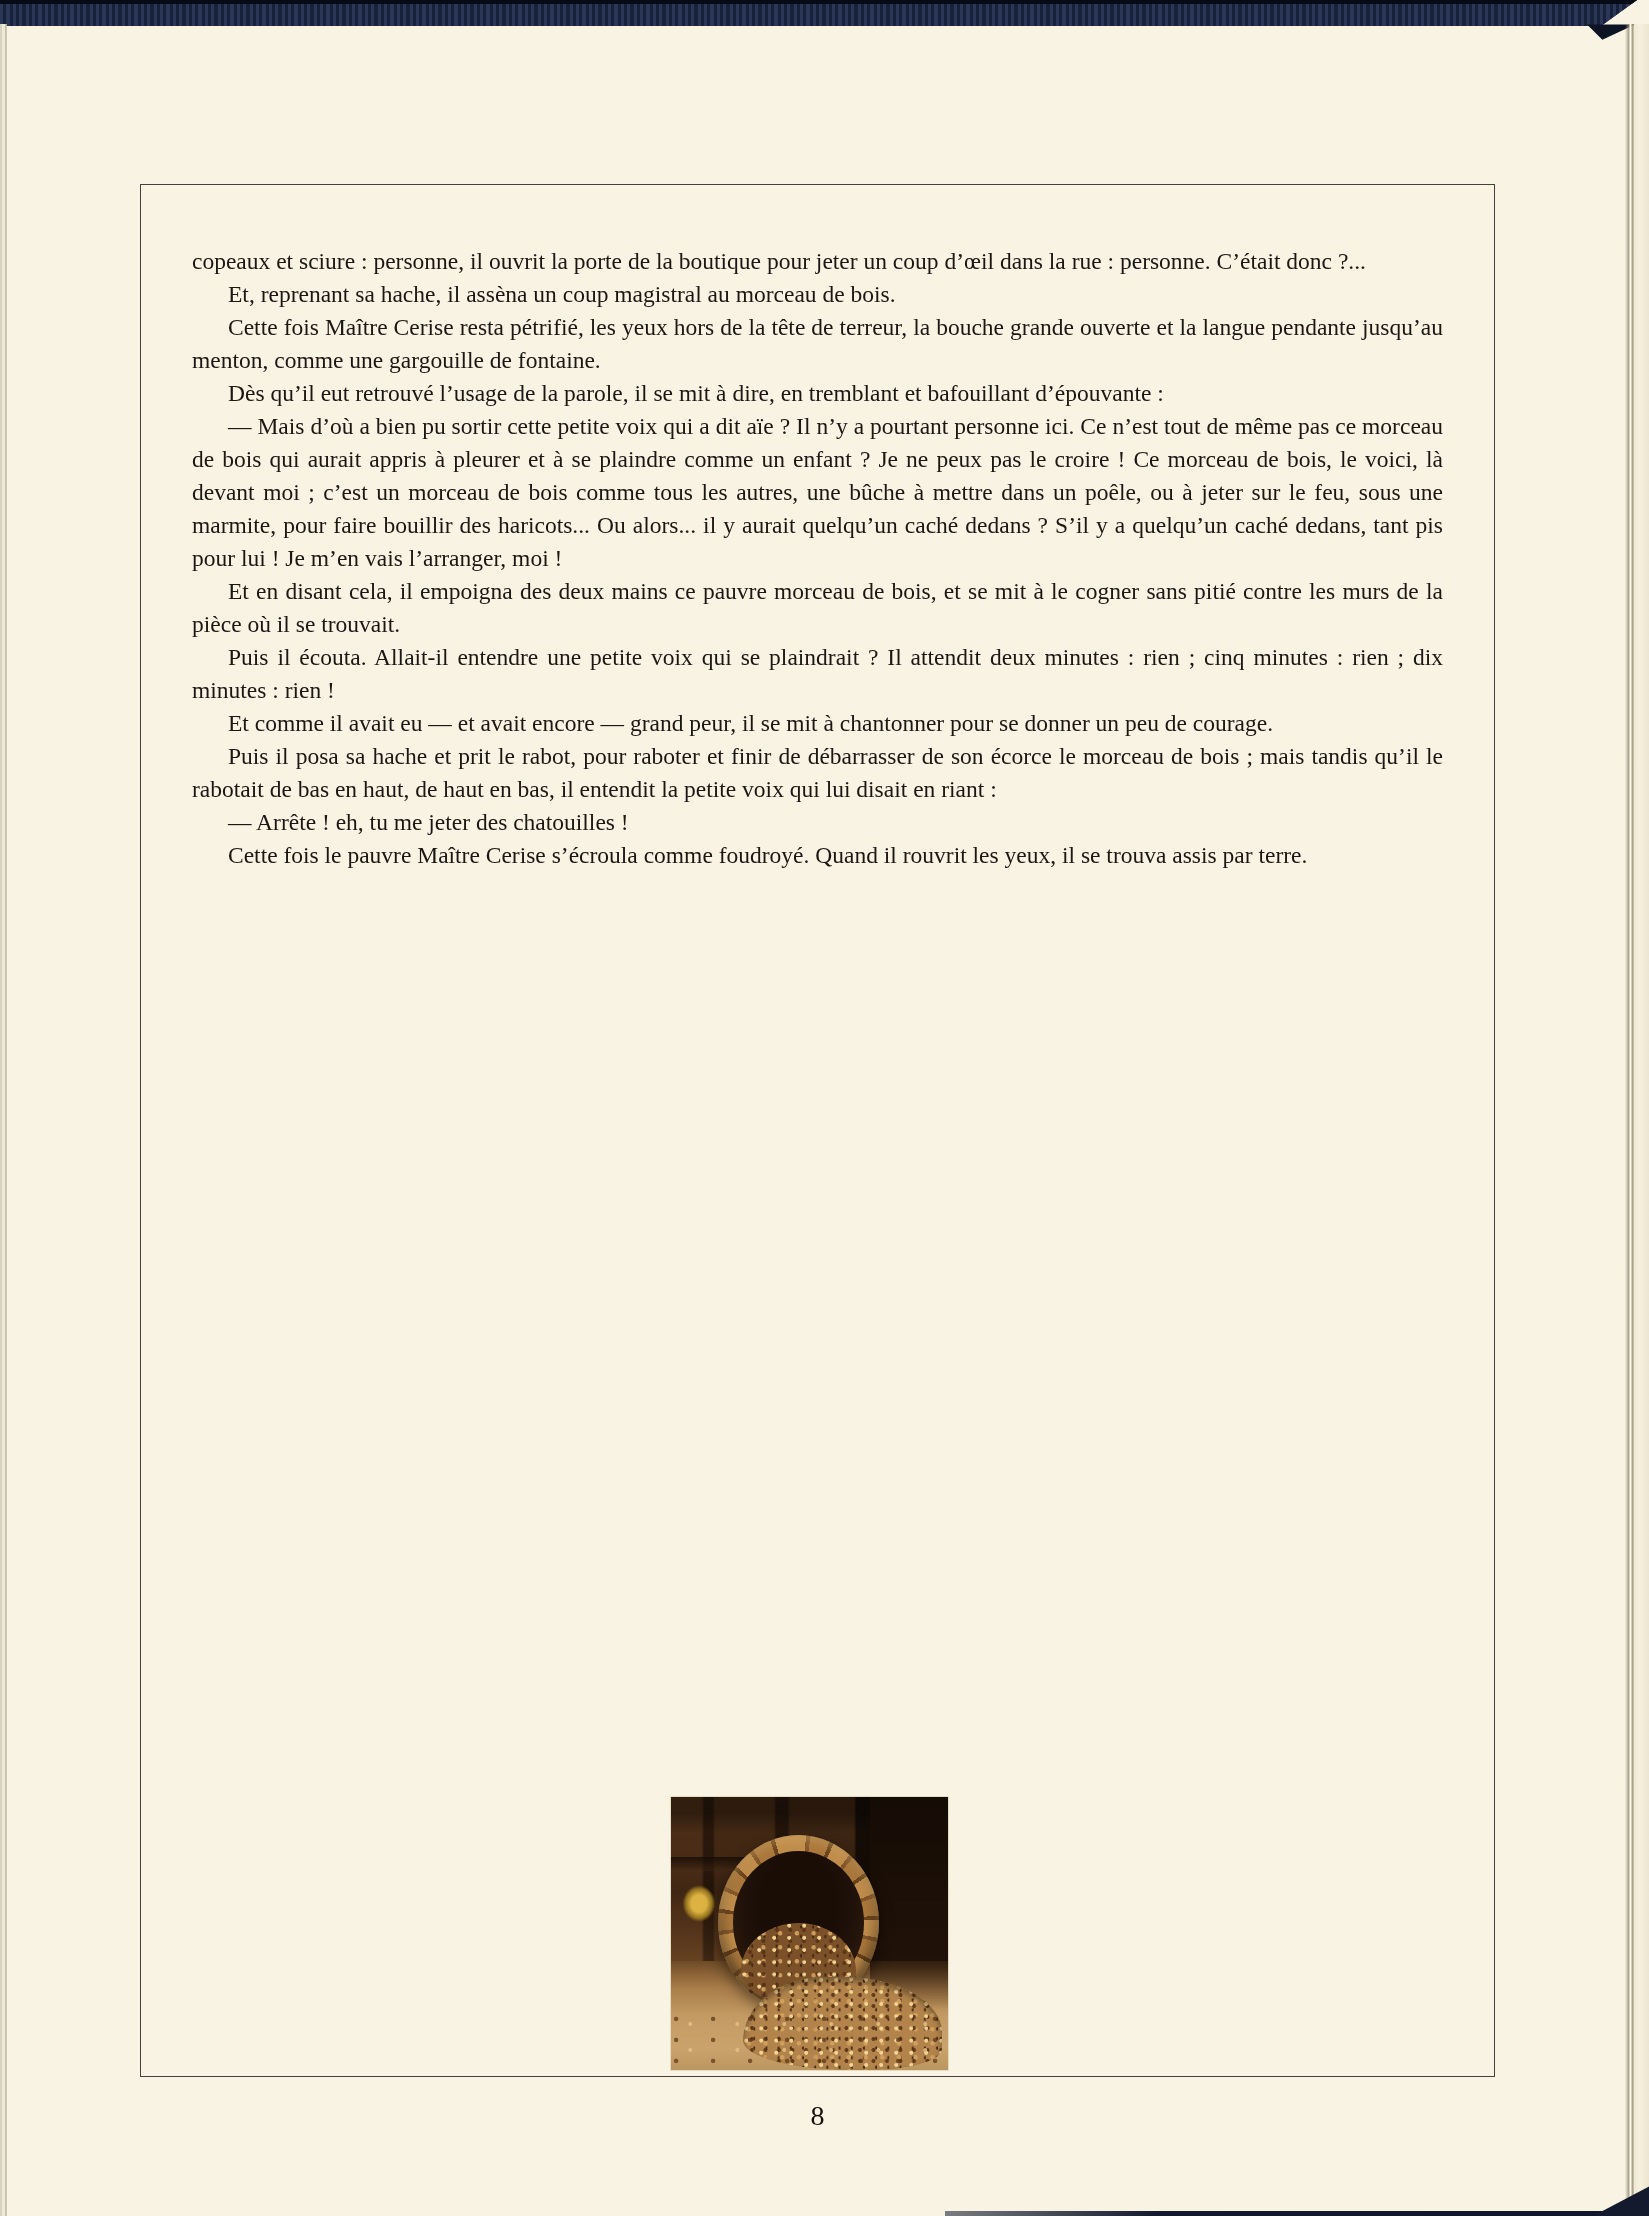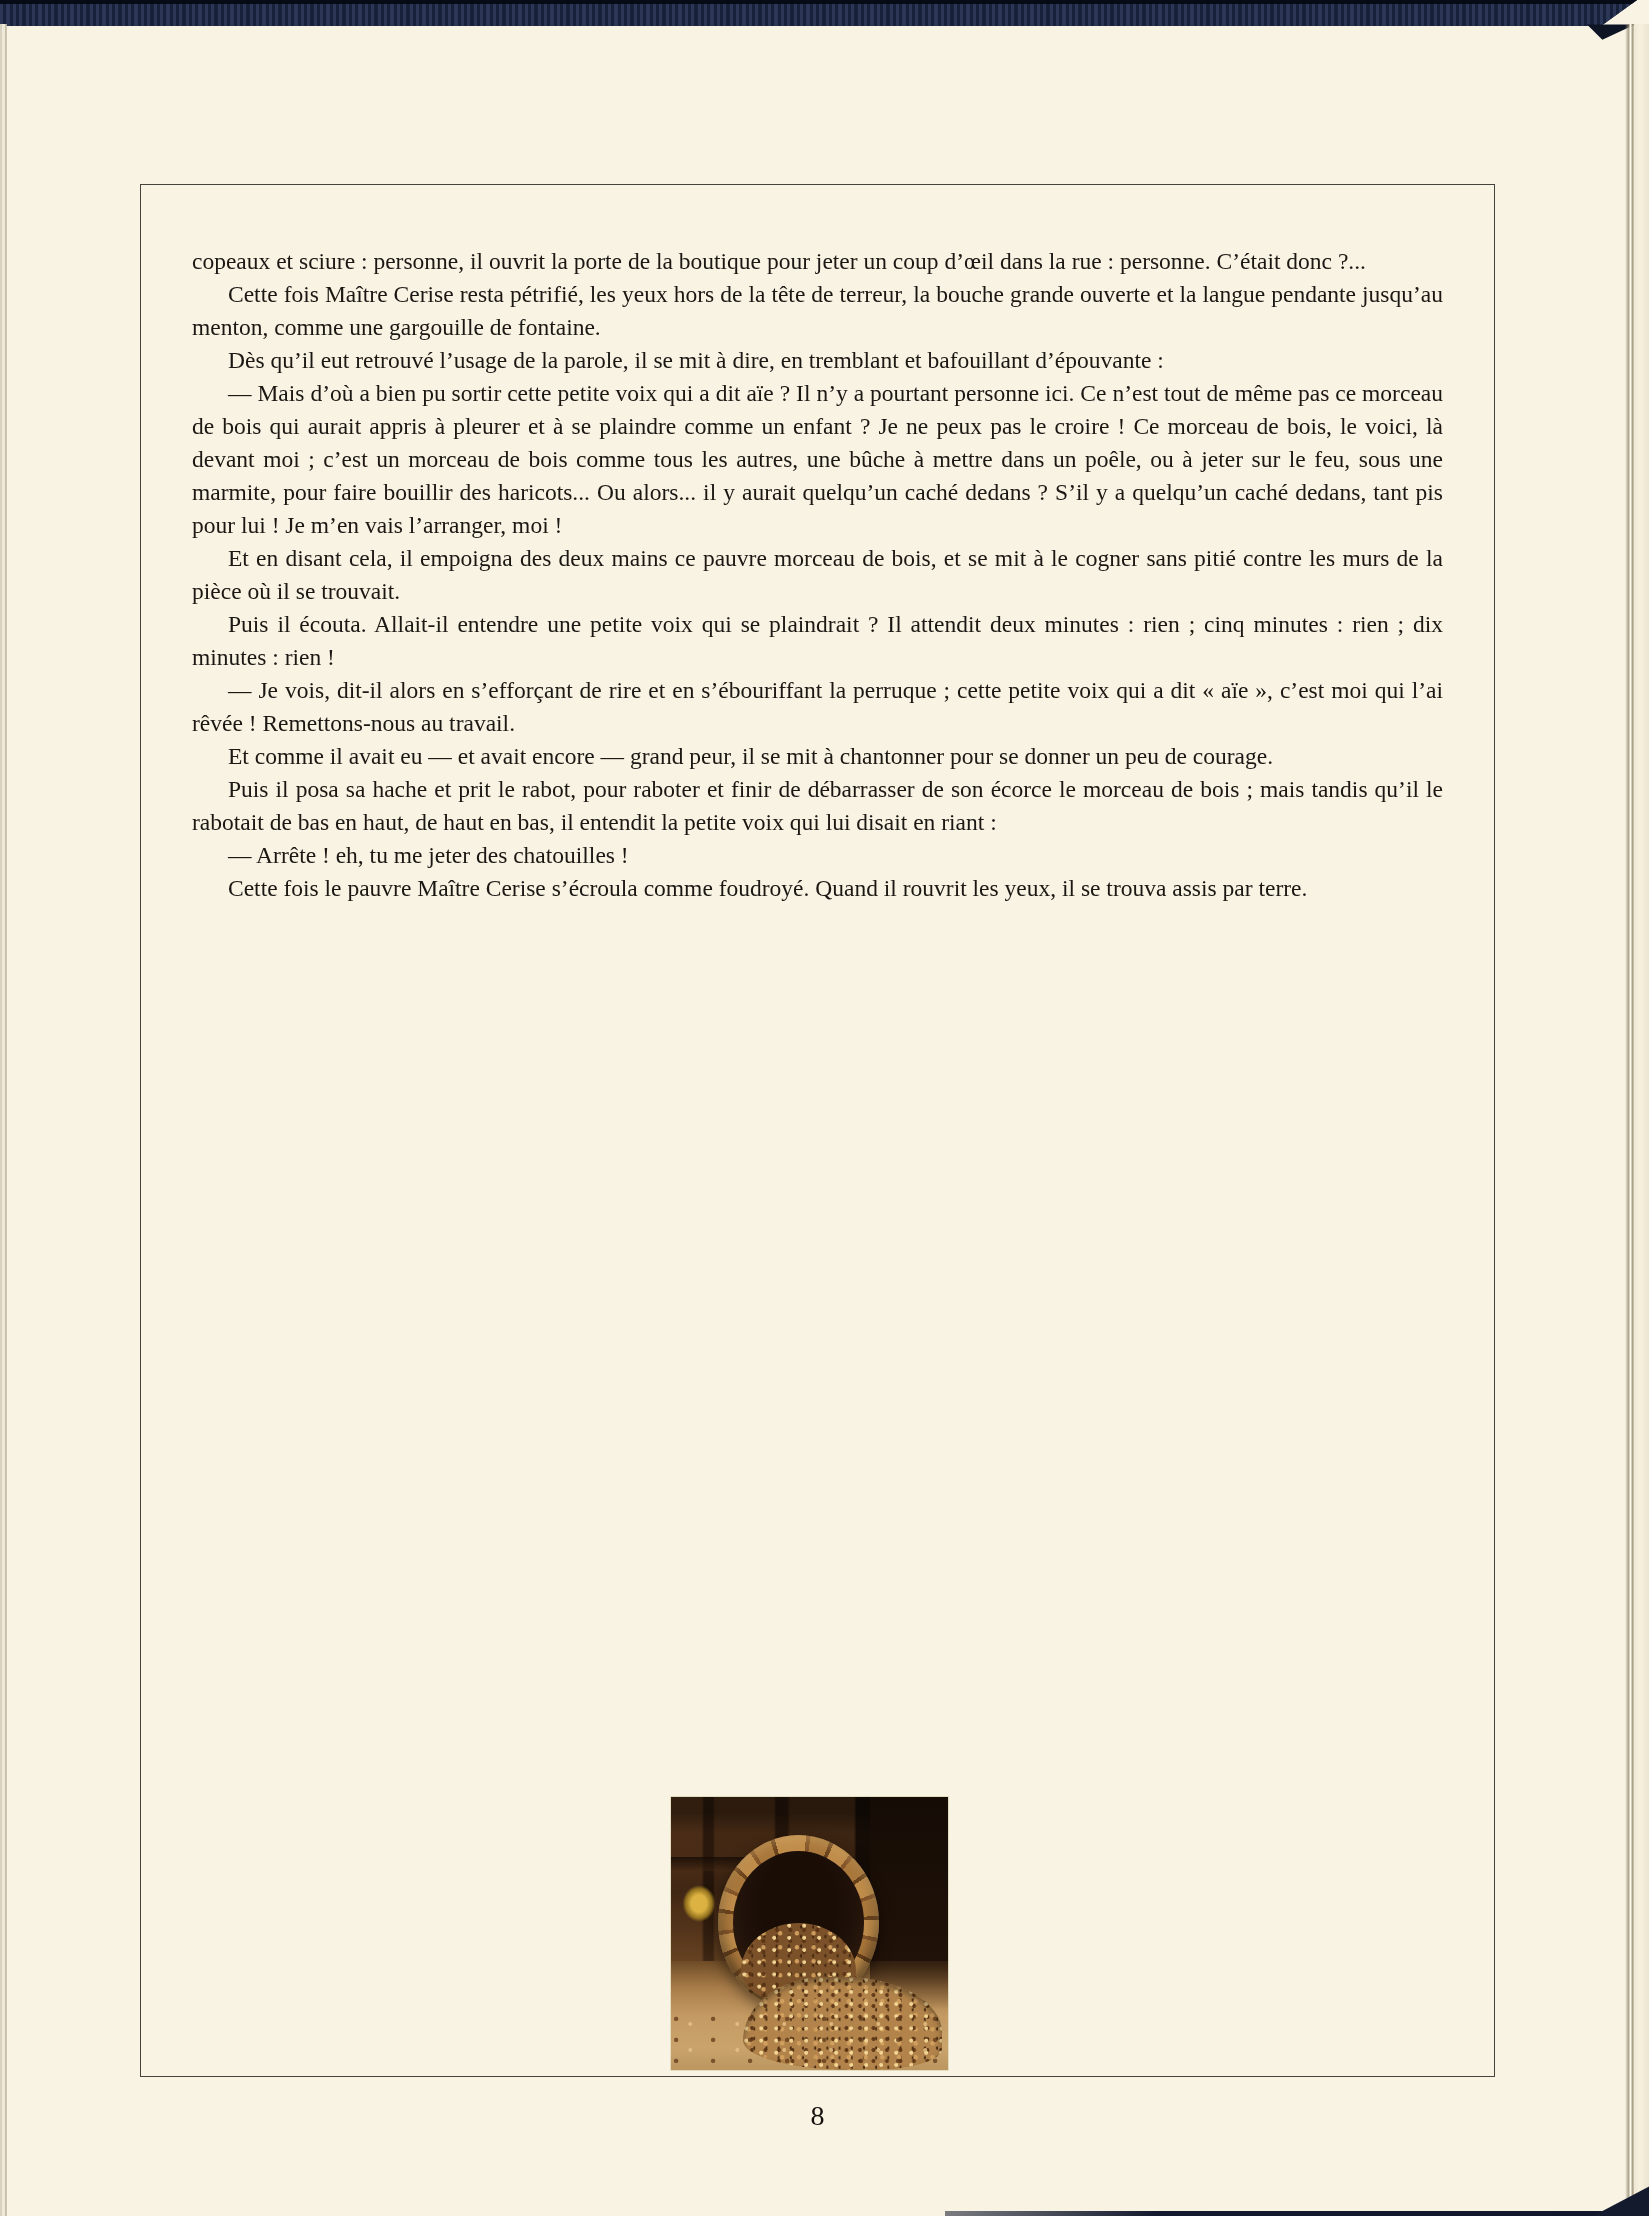--- a/index.html
+++ b/index.html
@@ -132,26 +132,26 @@
 <div class="cover-top-droop"></div>
 <div class="left-edge"></div>
 <div class="right-seam"></div>
 <div class="right-stack"></div>
 <div class="cover-bottom"></div>
 <div class="cover-corner-br"></div>
 
 <div class="text-box">
   <div class="text-block">
       <p class="">copeaux et sciure : personne, il ouvrit la porte de la boutique pour jeter un coup d’œil dans la rue : personne. C’était donc ?...</p>
+      <p class="indent">Et, reprenant sa hache, il assèna un coup magistral au morceau de bois.</p>
       <p class="indent">Cette fois Maître Cerise resta pétrifié, les yeux hors de la tête de terreur, la bouche grande ouverte et la langue pendante jusqu’au menton, comme une gargouille de fontaine.</p>
       <p class="indent">Dès qu’il eut retrouvé l’usage de la parole, il se mit à dire, en tremblant et bafouillant d’épouvante :</p>
       <p class="indent">— Mais d’où a bien pu sortir cette petite voix qui a dit aïe ? Il n’y a pourtant personne ici. Ce n’est tout de même pas ce morceau de bois qui aurait appris à pleurer et à se plaindre comme un enfant ? Je ne peux pas le croire ! Ce morceau de bois, le voici, là devant moi ; c’est un morceau de bois comme tous les autres, une bûche à mettre dans un poêle, ou à jeter sur le feu, sous une marmite, pour faire bouillir des haricots... Ou alors... il y aurait quelqu’un caché dedans ? S’il y a quelqu’un caché dedans, tant pis pour lui ! Je m’en vais l’arranger, moi !</p>
       <p class="indent">Et en disant cela, il empoigna des deux mains ce pauvre morceau de bois, et se mit à le cogner sans pitié contre les murs de la pièce où il se trouvait.</p>
       <p class="indent">Puis il écouta. Allait-il entendre une petite voix qui se plaindrait ? Il attendit deux minutes : rien ; cinq minutes : rien ; dix minutes : rien !</p>
-      <p class="indent">— Je vois, dit-il alors en s’efforçant de rire et en s’ébouriffant la perruque ; cette petite voix qui a dit « aïe », c’est moi qui l’ai rêvée ! Remettons-nous au travail.</p>
       <p class="indent">Et comme il avait eu — et avait encore — grand peur, il se mit à chantonner pour se donner un peu de courage.</p>
       <p class="indent">Puis il posa sa hache et prit le rabot, pour raboter et finir de débarrasser de son écorce le morceau de bois ; mais tandis qu’il le rabotait de bas en haut, de haut en bas, il entendit la petite voix qui lui disait en riant :</p>
       <p class="indent">— Arrête ! eh, tu me jeter des chatouilles !</p>
       <p class="indent">Cette fois le pauvre Maître Cerise s’écroula comme foudroyé. Quand il rouvrit les yeux, il se trouva assis par terre.</p>
     </div>
 </div>
 
 <div class="illustration">
   <div class="ill-wall"></div>
   <div class="ill-beam"></div>

